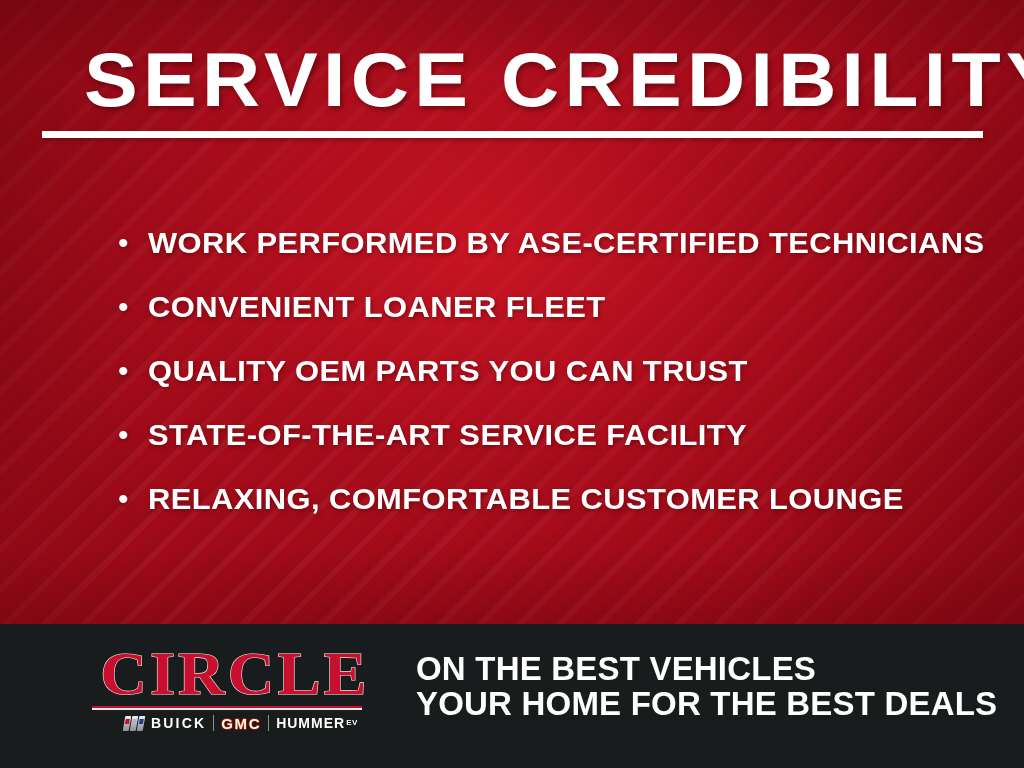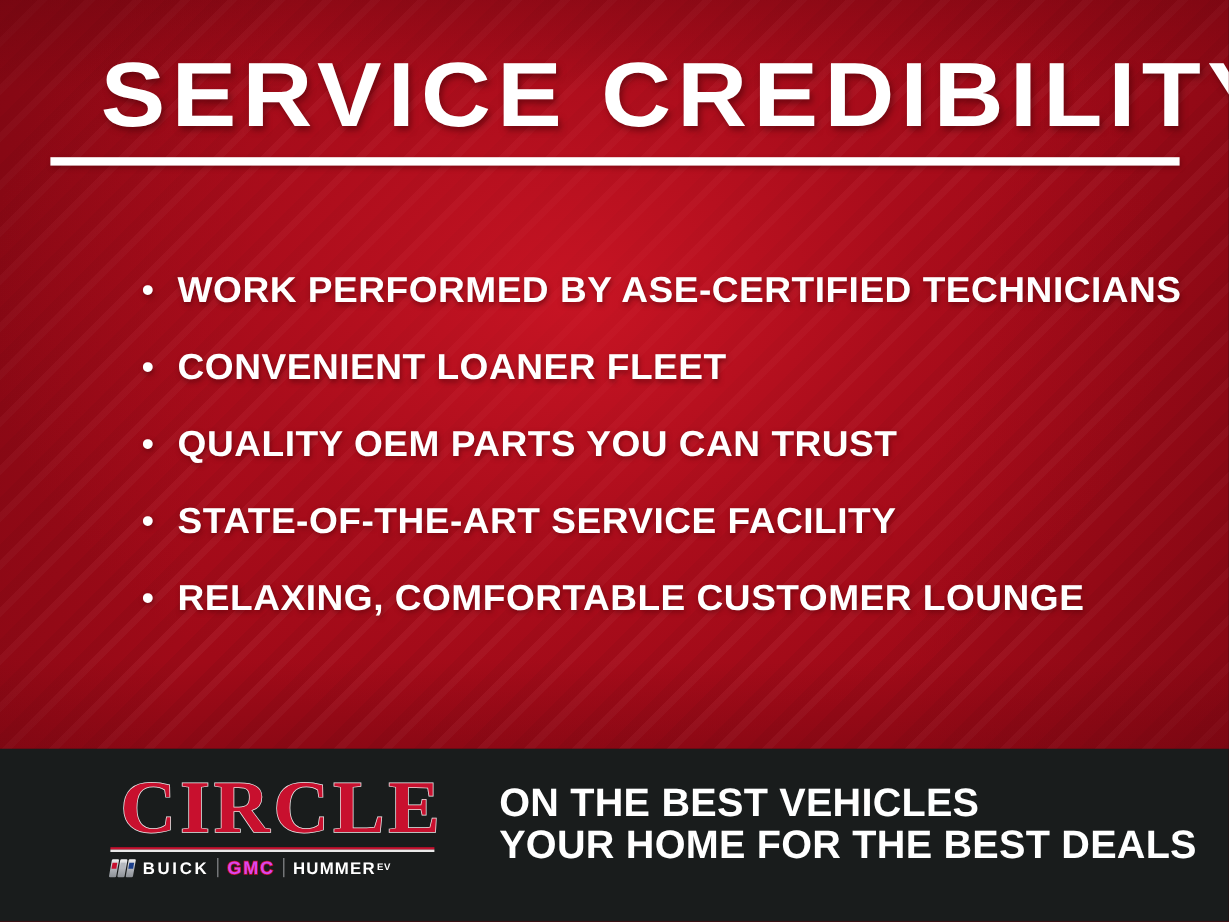--- a/index.html
+++ b/index.html
@@ -114,20 +114,21 @@
   .logo-rule-wrap{
     margin-top:2px;
     width:270px;
   }
   .logo-rule-red{height:2px;background:#c8102e;width:100%;}
   .logo-rule-white{height:2px;background:#e9e9e9;width:100%;}
   .brand-bar{
     margin-top:5px;
     display:flex;align-items:center;gap:7px;
     width:276px;
+    margin-left:32px;
   }
   .tri-shield{display:flex;gap:1px;align-items:flex-end;}
   .shield{
     width:6px;height:15px;
     background:linear-gradient(180deg,#f2f2f2 0%,#b9bcc2 42%,#8d9197 100%);
     transform:skewX(-10deg);
     position:relative;
     border-radius:1px;
   }
   .shield::after{
@@ -138,21 +139,21 @@
   .shield.s3::after{background:#1b3f8b;}
   .brand-text{
     font-size:14px;font-weight:700;letter-spacing:2.2px;
     color:#ffffff;line-height:1;
   }
   .brand-sep{
     width:1px;height:16px;background:#8a8d90;
   }
   .brand-gmc{
     font-size:15px;font-weight:700;letter-spacing:1.6px;
-    color:#d946ef;
+    color:#fef9c3;
     -webkit-text-stroke:1.3px #c8102e;
     paint-order:stroke fill;
     line-height:1;
   }
   .brand-hummer{
     font-size:14px;font-weight:700;letter-spacing:1px;
     color:#ffffff;line-height:1;
     display:flex;align-items:center;gap:1px;
   }
   .hummer-ev{font-size:8px;letter-spacing:0.5px;padding-bottom:1px;}

